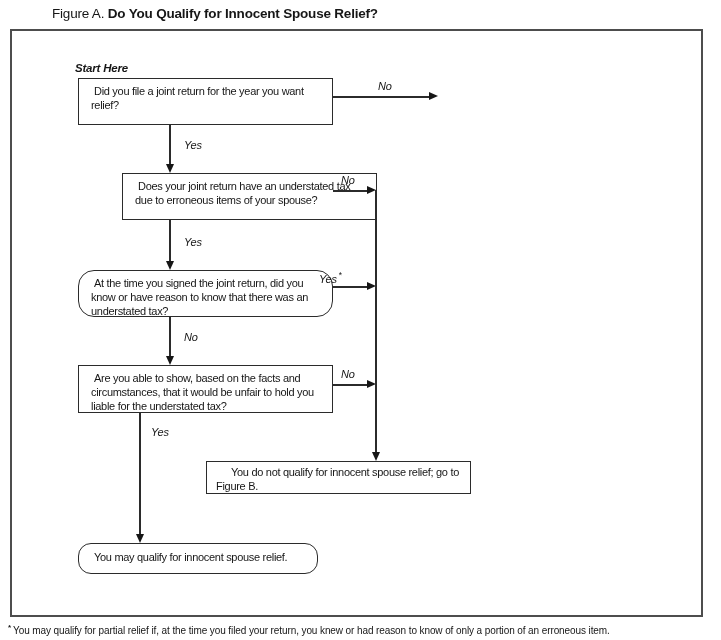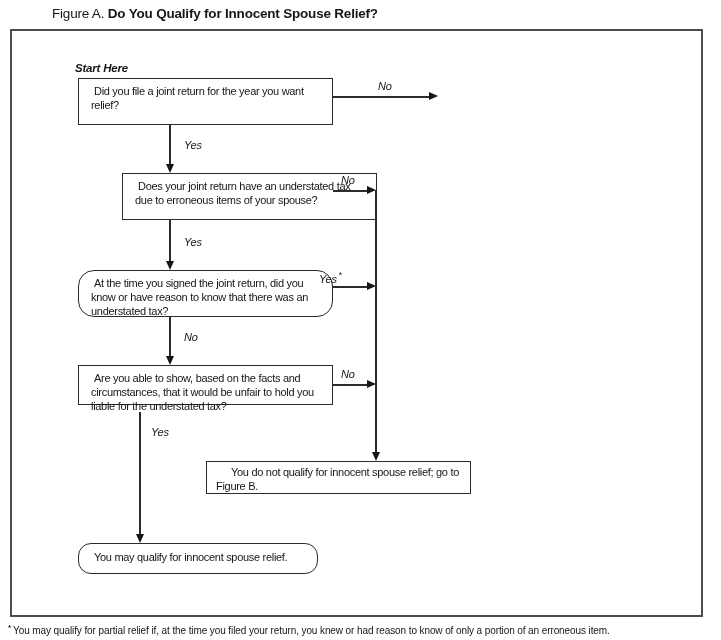--- a/index.html
+++ b/index.html
@@ -22,21 +22,21 @@
     position:absolute;border:1.3px solid var(--box-border);background:var(--bg);
     font-size:11px;line-height:13.8px;letter-spacing:-0.3px;
     padding:6px 9px 4px 12px;box-sizing:border-box;text-indent:3px;
   }
   .node .bold{font-weight:bold;}
   .node .italic{font-style:italic;}
   .n-q1{left:78px;top:78px;width:255px;height:47px;}
   .n-community{left:438px;top:78px;width:191px;height:83px;padding:6px 8px 4px 10px;line-height:14.6px;text-indent:2px;}
   .n-q2{left:78px;top:173px;width:255px;height:47px;margin-left:44px;}
   .n-q3{left:78px;top:270px;width:255px;height:47px;border-radius:16px;}
-  .n-q4{left:78px;top:365px;width:255px;height:40px;}
+  .n-q4{left:78px;top:365px;width:255px;height:48px;}
   .n-figb{left:206px;top:461px;width:265px;height:33px;padding:4px 6px 4px 9px;text-indent:15px;}
   .n-final{left:78px;top:543px;width:240px;height:31px;padding:7px 8px 4px 12px;border-radius:13px;}
   .edge-label{position:absolute;font-size:11px;font-style:italic;letter-spacing:-0.2px;white-space:nowrap;}
   .edge-label sup{font-size:8.5px;font-style:normal;margin-left:2px;}
   .hline{position:absolute;height:1.5px;background:var(--line);}
   .vline{position:absolute;width:1.5px;background:var(--line);}
   .arr-right{position:absolute;width:0;height:0;border-top:4.5px solid transparent;border-bottom:4.5px solid transparent;border-left:9px solid var(--ink);}
   .arr-down{position:absolute;width:0;height:0;border-left:4.5px solid transparent;border-right:4.5px solid transparent;border-top:9px solid var(--ink);}
   .footnote{position:absolute;left:8px;top:623px;font-size:10px;letter-spacing:-0.1px;white-space:nowrap;}
   .footnote sup{font-size:8px;font-weight:bold;margin-right:2px;}

